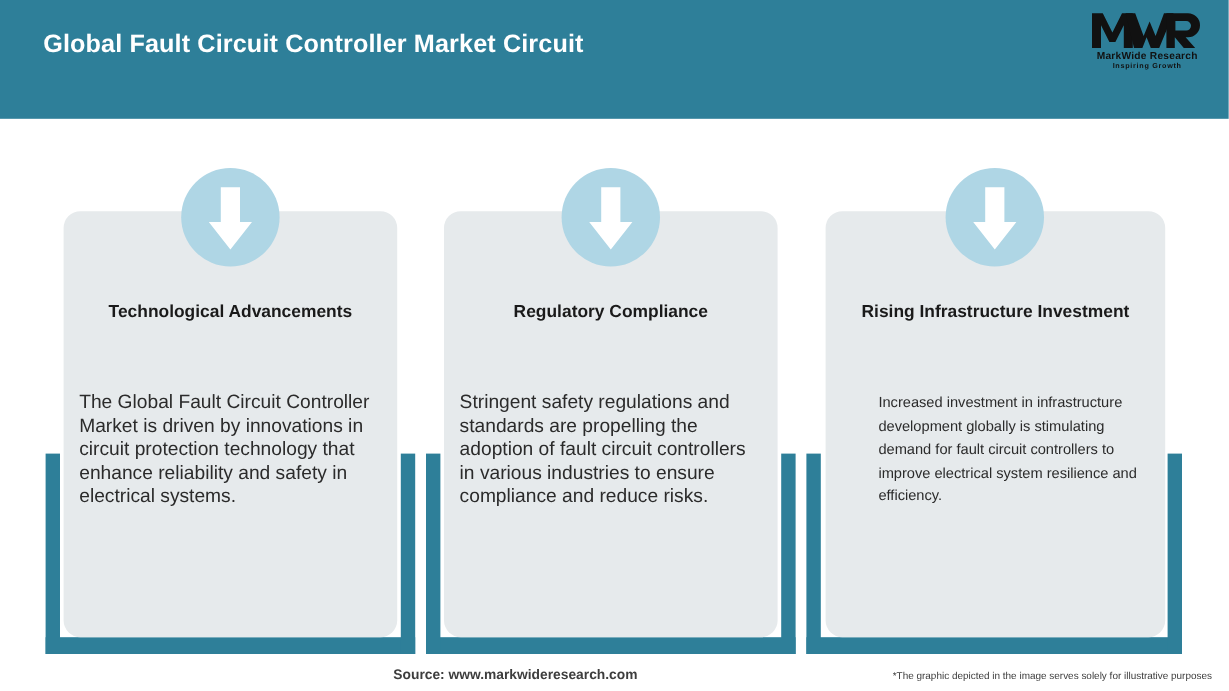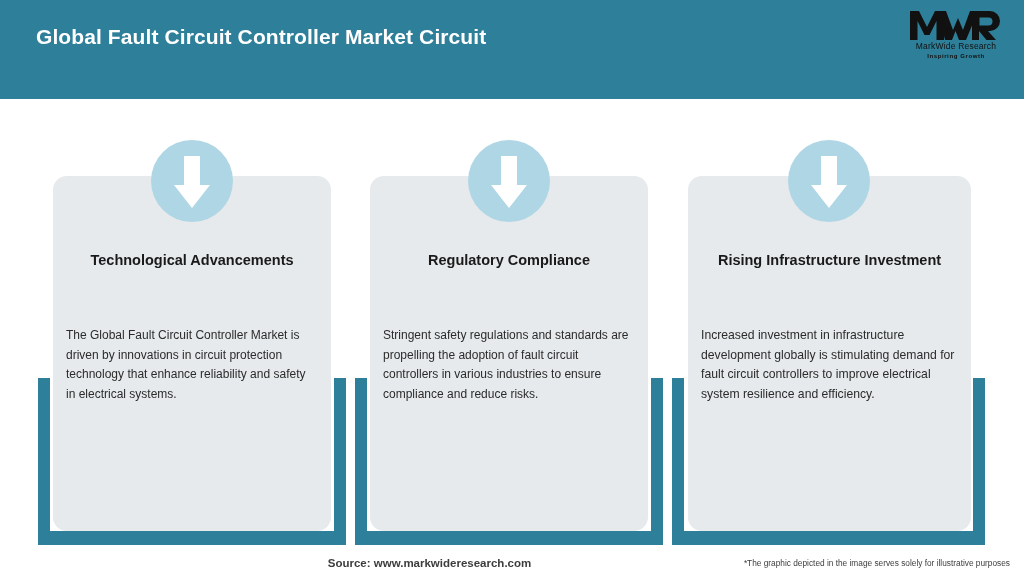--- a/index.html
+++ b/index.html
@@ -43,21 +43,21 @@
     width: 108px;
     text-align: center;
     user-select: none;
   }
   #logo-mark {
     display: block;
     margin: 0 auto;
   }
   #logo-name {
     font-size: 8.5px;
-    font-weight: normal;
+    font-weight: bold;
     color: #111111;
     letter-spacing: 0.2px;
     line-height: 11px;
     margin-top: -1px;
   }
   #logo-tagline {
     font-size: 6px;
     font-weight: bold;
     color: #111111;
     letter-spacing: 0.6px;
@@ -127,26 +127,26 @@
     font-size: 14.5px;
     font-weight: bold;
     color: #1a1a1a;
     line-height: 23px;
   }
   .card-body {
     position: absolute;
     left: 13px;
     right: 13px;
     top: 150px;
-    font-size: 12px;
+    font-size: 16px;
     color: #2b2b2b;
     line-height: 19.5px;
     text-align: left;
   }
-  .driver-card-wrap.col-3 .card-body { font-size: 12.2px; }
+  .driver-card-wrap.col-3 .card-body { font-size: 12.2px; margin-left: 31px; }
 
   
   #source-note {
     position: absolute;
     left: 0;
     top: 557px;
     width: 859px;
     text-align: center;
     font-size: 11.5px;
     font-weight: bold;

